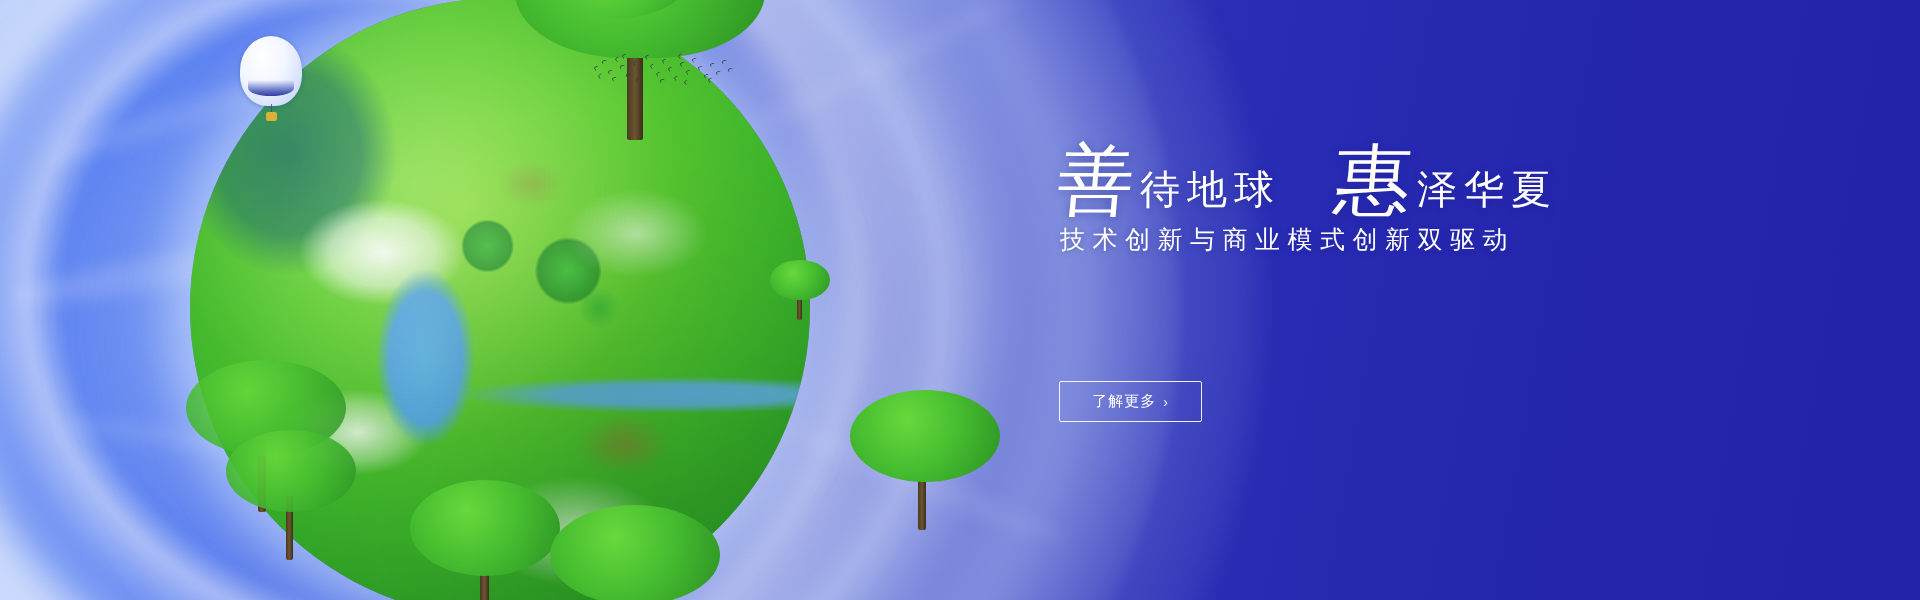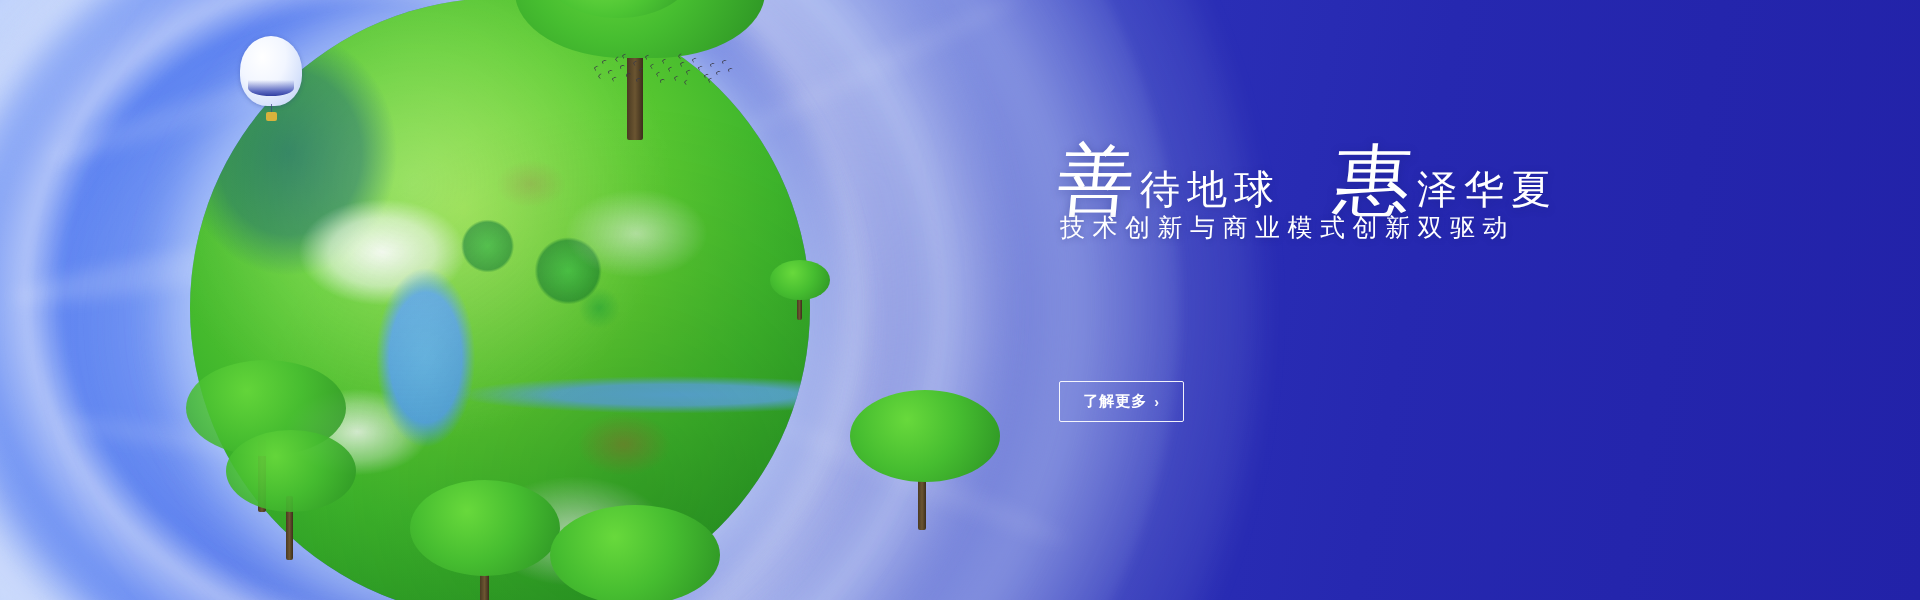--- a/index.html
+++ b/index.html
@@ -181,34 +181,34 @@
     font-size:76px;line-height:1;font-weight:400;
     display:inline-block;vertical-align:middle;
     transform:skewX(-5deg);text-shadow:0 2px 10px rgba(20,30,110,.35);}
   .hl-small{font-family:"Liberation Serif","DejaVu Serif",serif;
     font-size:40px;line-height:1;font-weight:400;letter-spacing:7px;
     display:inline-block;vertical-align:middle;
     margin-left:6px;position:relative;top:10px;
     text-shadow:0 2px 8px rgba(20,30,110,.3);}
   .hl-gap{display:inline-block;width:54px;}
 
-  .subtitle{position:absolute;left:6px;top:211px;
+  .subtitle{position:absolute;left:6px;top:223px;
     color:#fff;font-size:25px;letter-spacing:7.5px;white-space:nowrap;
     text-shadow:0 1px 6px rgba(20,30,110,.35);}
 
   .desc{position:absolute;left:6px;top:274px;
     color:#eef2ff;font-size:17px;letter-spacing:.3px;white-space:nowrap;
     text-shadow:0 1px 5px rgba(20,30,110,.35);}
 
-  .cta{position:absolute;left:5px;top:381px;width:125px;height:41px;
+  .cta{position:absolute;left:5px;top:381px;width:143px;height:41px;
     box-sizing:border-box;border:1px solid rgba(255,255,255,.92);
     background:transparent;border-radius:2px;cursor:pointer;
     display:flex;align-items:center;justify-content:center;gap:7px;
     color:#fff;font-size:15px;letter-spacing:1px;
-    font-family:"Liberation Sans","DejaVu Sans",sans-serif;padding:0;font-weight:bold;}
+    font-family:"Liberation Sans","DejaVu Sans",sans-serif;padding:0;}
   .cta .chev{font-size:14px;line-height:1;opacity:.95;}
 </style>
 </head>
 <body>
 
 <div class="banner">
 
   <div class="haze-left"></div>
   <div class="cloudswirl cs3"></div>
   <div class="cloudswirl cs1"></div>

